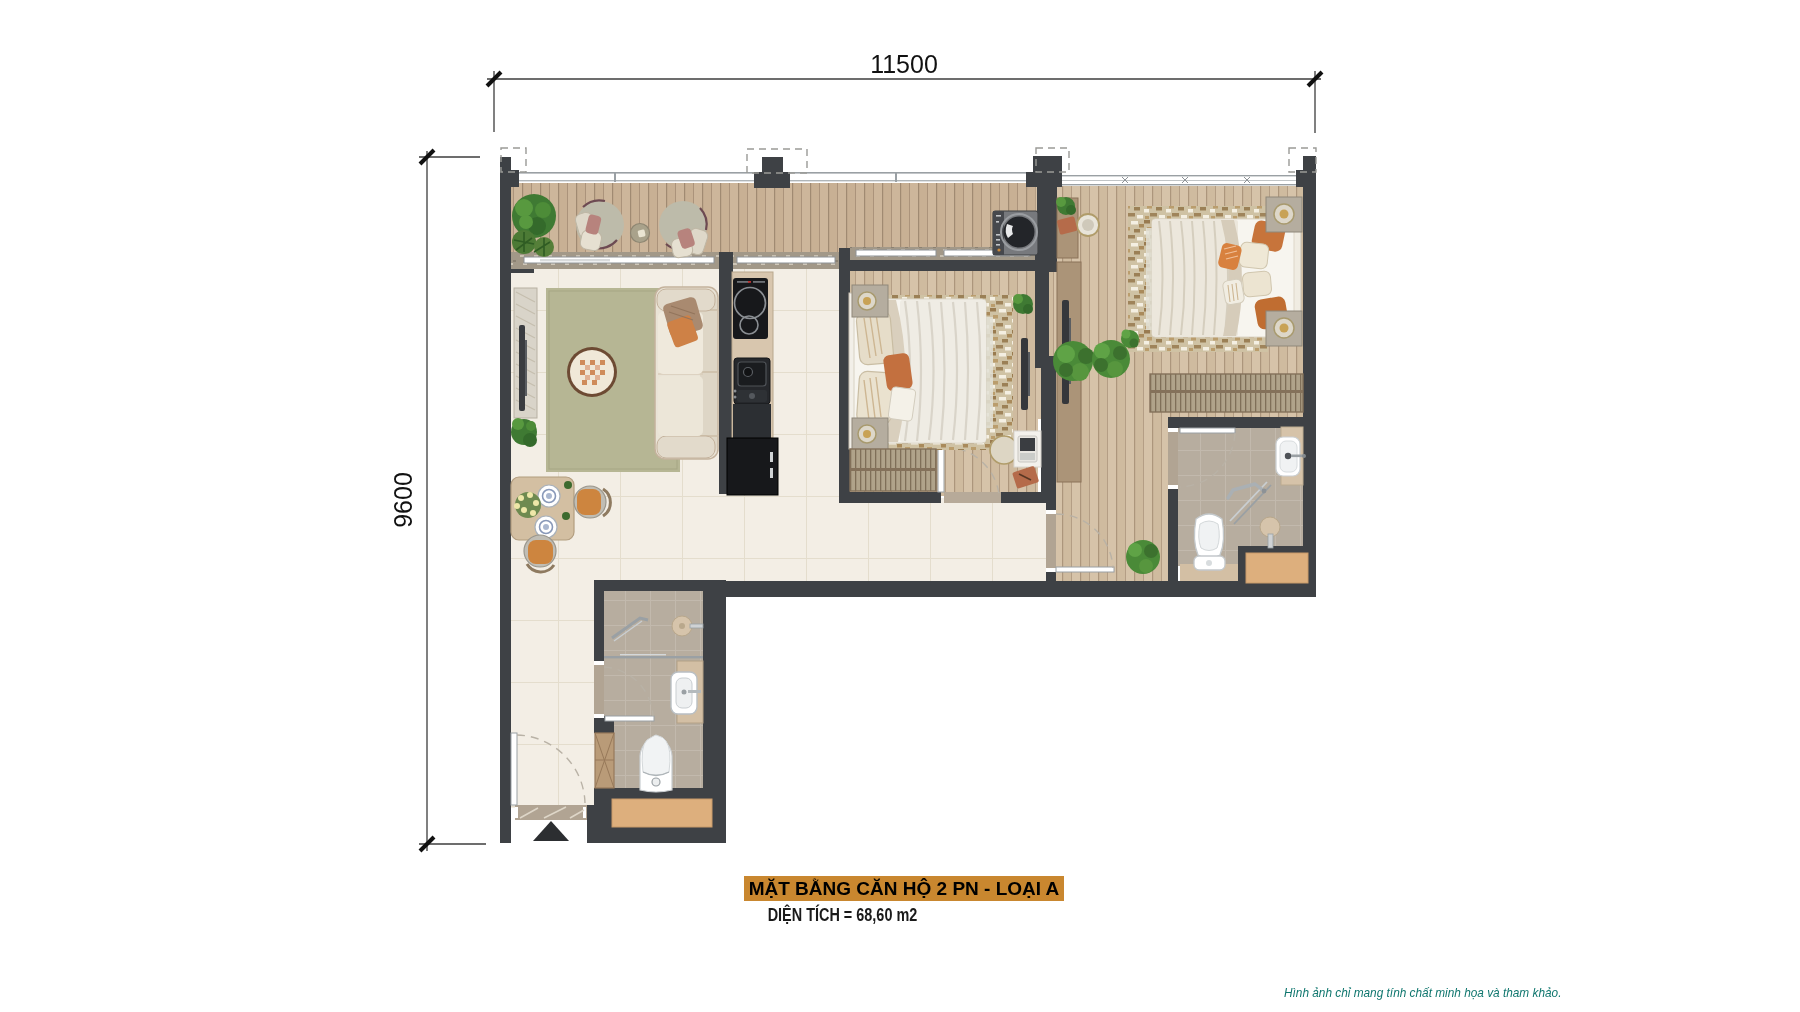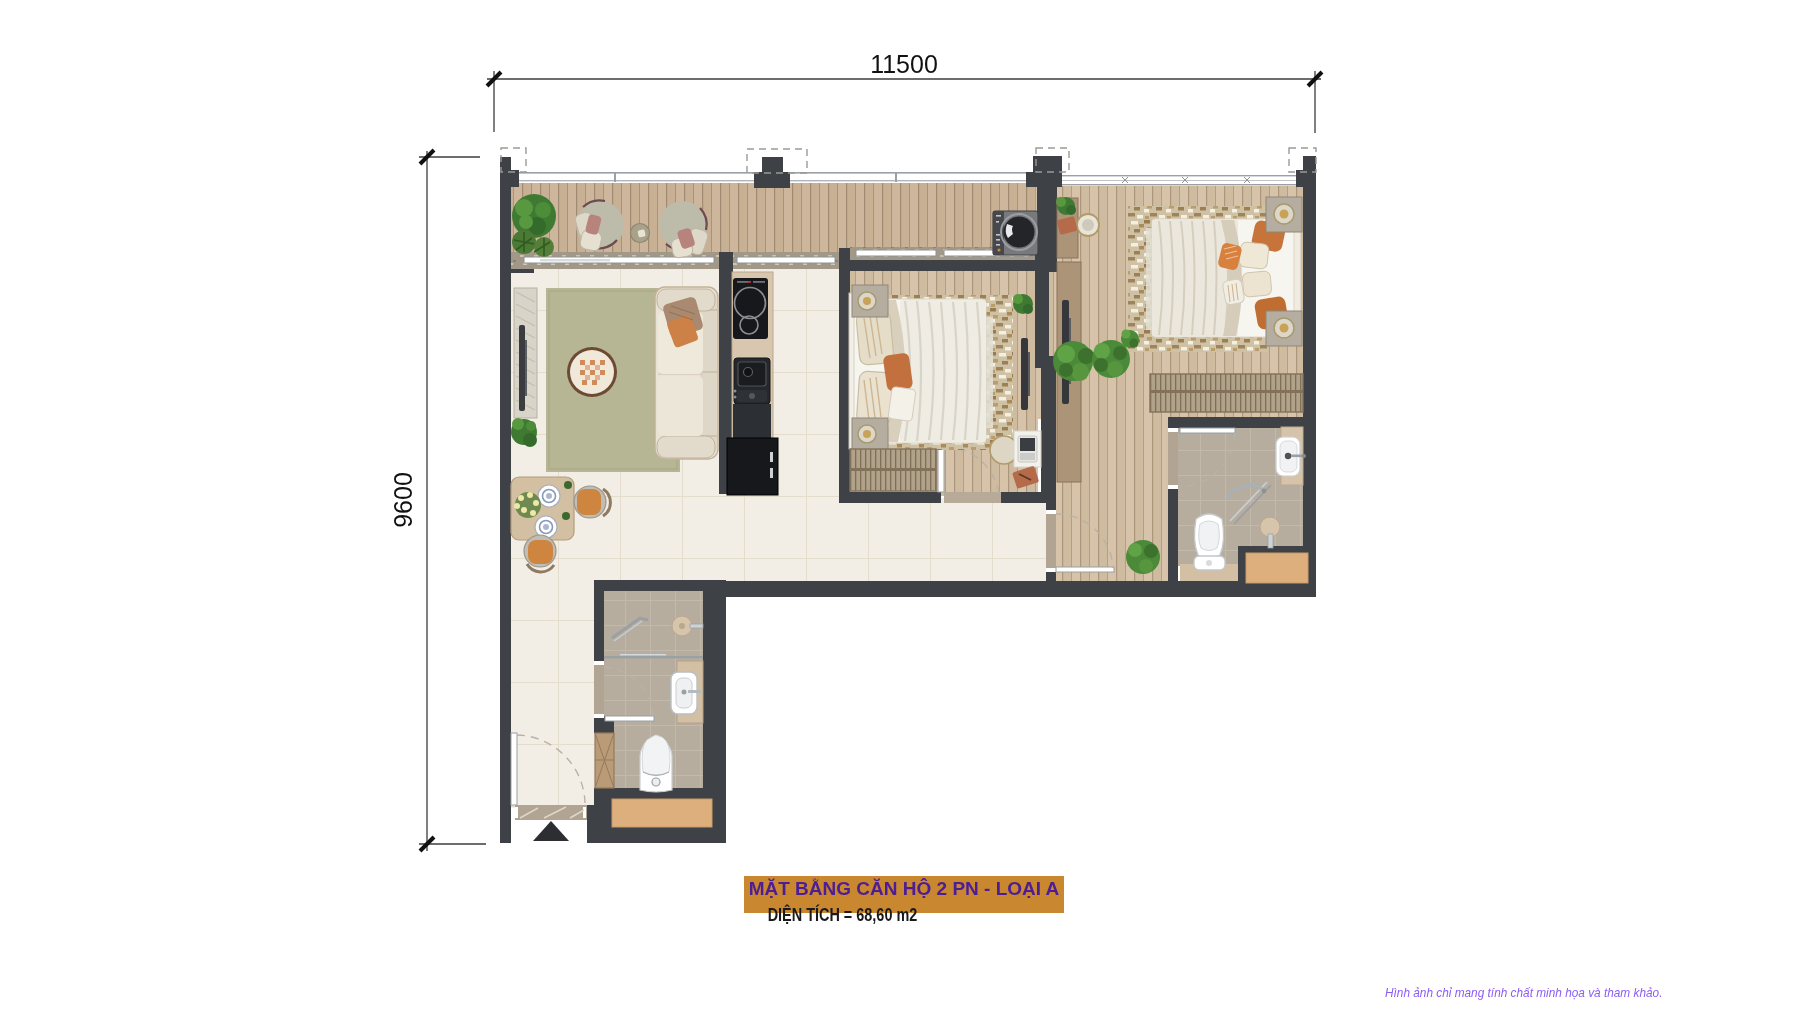--- a/index.html
+++ b/index.html
@@ -620,22 +620,22 @@
 <g stroke="#111111" stroke-width="4">
   <line x1="420" y1="164" x2="434" y2="150"></line>
   <line x1="420" y1="851" x2="434" y2="837"></line>
 </g>
 
 <text x="412" y="500" font-size="25" fill="#111111" text-anchor="middle" font-family="Liberation Sans, sans-serif" transform="rotate(-90 412 500)">9600</text>
 
 </svg>
 
 
-<div style="position:absolute;left:744px;top:876px;width:320px;height:37px;background:#c9872f;color:#4c1d95;
+<div style="position:absolute;left:744px;top:876px;width:320px;height:25px;background:#c9872f;color:#000000;
      font-weight:bold;font-size:19px;line-height:25px;text-align:center;white-space:nowrap;">MẶT BẰNG CĂN HỘ 2 PN - LOẠI A</div>
 
 <div style="position:absolute;left:744px;top:904px;width:320px;height:22px;color:#1a1a1a;
      font-weight:bold;font-size:19px;line-height:22px;text-align:left;white-space:nowrap;"><span style="display:inline-block;transform:scaleX(0.76);transform-origin:center;">DIỆN TÍCH = 68,60 m2</span></div>
 
-<div style="position:absolute;left:1284px;top:985px;width:420px;color:#8b5cf6;
-     font-style:italic;font-size:13.6px;white-space:nowrap;text-align:right;"><span style="display:inline-block;transform:scaleX(0.87);transform-origin:left center;">Hình ảnh chỉ mang tính chất minh họa và tham khảo.</span></div>
+<div style="position:absolute;left:1284px;top:985px;width:420px;color:#0f766e;
+     font-style:italic;font-size:13.6px;white-space:nowrap;"><span style="display:inline-block;transform:scaleX(0.87);transform-origin:left center;">Hình ảnh chỉ mang tính chất minh họa và tham khảo.</span></div>
 
 </div>
 
 </body></html>

